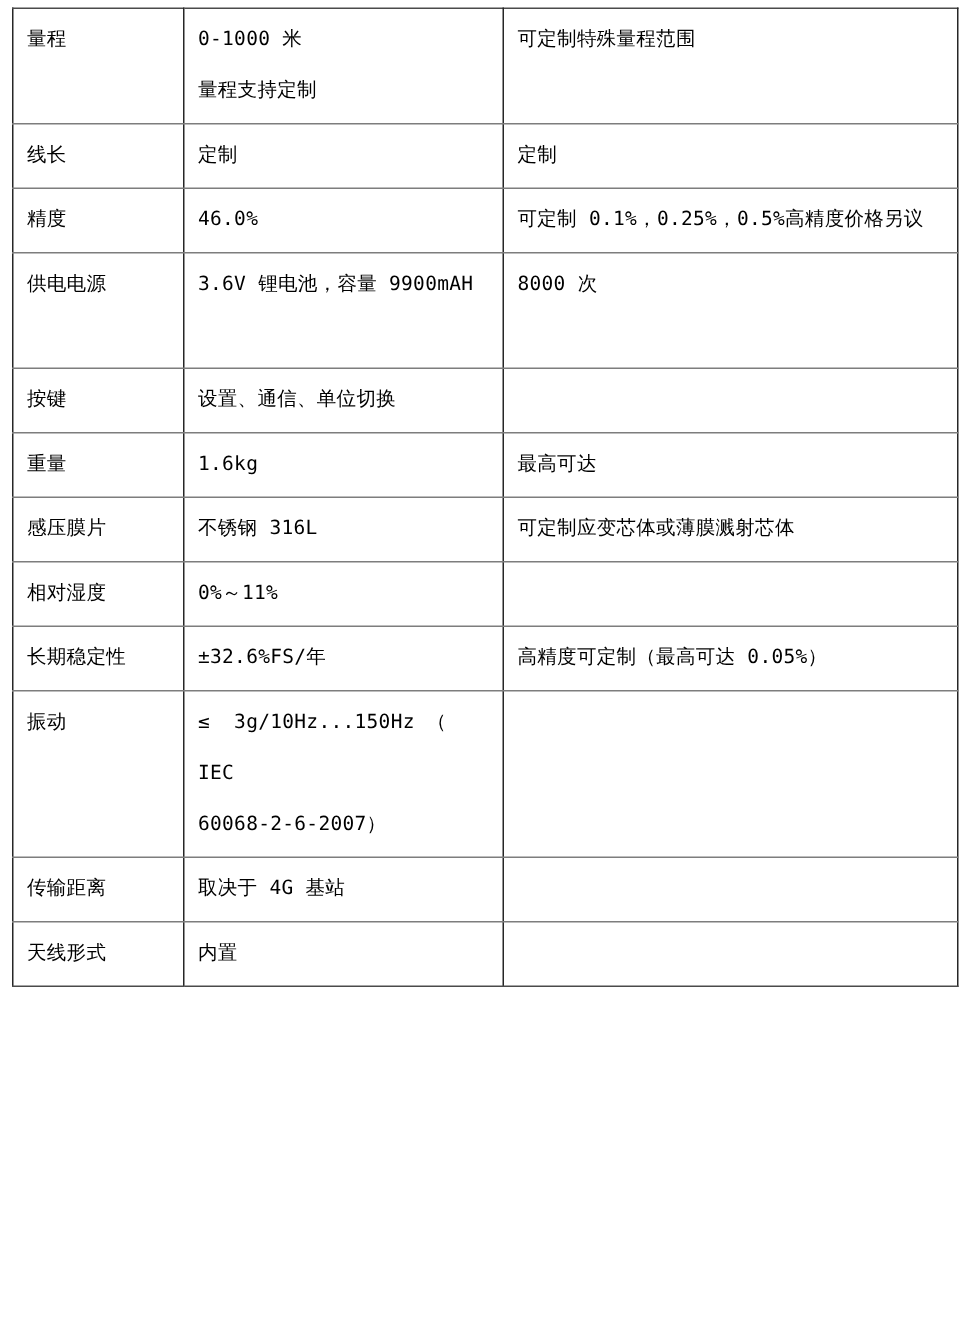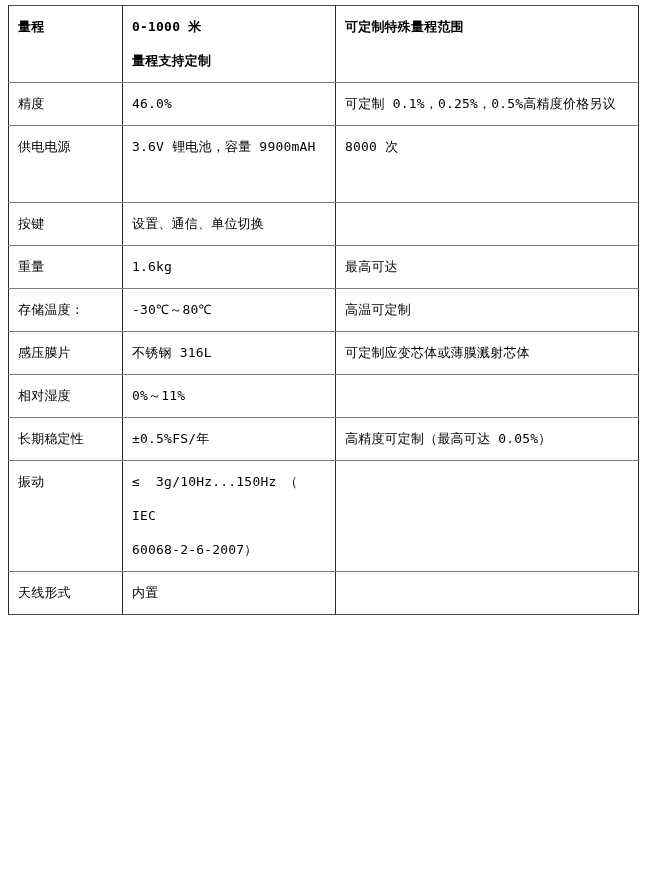--- a/index.html
+++ b/index.html
@@ -35,21 +35,21 @@
     border-left: 1px solid #262626;
     border-right: 1px solid #262626;
     border-top: 1px solid #7d7d7d;
     border-bottom: 1px solid #7d7d7d;
     vertical-align: top;
     padding: 4px 8px 4px 9px;
     font-size: 13px;
     overflow: hidden;
   }
   
-  table.spec-table tr:first-child td { border-top-color: #4a4a4a; font-weight: bold; }
+  table.spec-table tr:first-child td { border-top-color: #4a4a4a; }
   table.spec-table tr:last-child td { border-bottom-color: #4a4a4a; }
   .para {
     line-height: 34px;
     min-height: 34px;
     white-space: pre-wrap;
     letter-spacing: 0.2px;
   }
 </style>
 </head>
 <body>
@@ -65,20 +65,31 @@
         <tr>
           <td>
             <div class="para">量程</div>
           </td>
           <td>
             <div class="para">0-1000 米</div>
             <div class="para">量程支持定制</div>
           </td>
           <td>
             <div class="para">可定制特殊量程范围</div>
+          </td>
+        </tr>
+        <tr>
+          <td>
+            <div class="para">线长</div>
+          </td>
+          <td>
+            <div class="para">定制</div>
+          </td>
+          <td>
+            <div class="para">定制</div>
           </td>
         </tr>
         <tr>
           <td>
             <div class="para">精度</div>
           </td>
           <td>
             <div class="para">46.0%</div>
           </td>
           <td>
@@ -112,31 +123,20 @@
           </td>
           <td>
             <div class="para">1.6kg</div>
           </td>
           <td>
             <div class="para">最高可达</div>
           </td>
         </tr>
         <tr>
           <td>
-            <div class="para">存储温度：</div>
-          </td>
-          <td>
-            <div class="para">-30℃～80℃</div>
-          </td>
-          <td>
-            <div class="para">高温可定制</div>
-          </td>
-        </tr>
-        <tr>
-          <td>
             <div class="para">感压膜片</div>
           </td>
           <td>
             <div class="para">不锈钢 316L</div>
           </td>
           <td>
             <div class="para">可定制应变芯体或薄膜溅射芯体</div>
           </td>
         </tr>
         <tr>
@@ -146,38 +146,47 @@
           <td>
             <div class="para">0%～11%</div>
           </td>
           <td></td>
         </tr>
         <tr>
           <td>
             <div class="para">长期稳定性</div>
           </td>
           <td>
-            <div class="para">±0.5%FS/年</div>
+            <div class="para">±32.6%FS/年</div>
           </td>
           <td>
             <div class="para">高精度可定制（最高可达 0.05%）</div>
           </td>
         </tr>
         <tr>
           <td>
             <div class="para">振动</div>
           </td>
           <td>
             <div class="para">≤  3g/10Hz...150Hz （ IEC</div>
             <div class="para">60068-2-6-2007）</div>
           </td>
           <td></td>
         </tr>
         <tr>
           <td>
+            <div class="para">传输距离</div>
+          </td>
+          <td>
+            <div class="para">取决于 4G 基站</div>
+          </td>
+          <td></td>
+        </tr>
+        <tr>
+          <td>
             <div class="para">天线形式</div>
           </td>
           <td>
             <div class="para">内置</div>
           </td>
           <td></td>
         </tr>
       </tbody>
   </table>
 </div>

